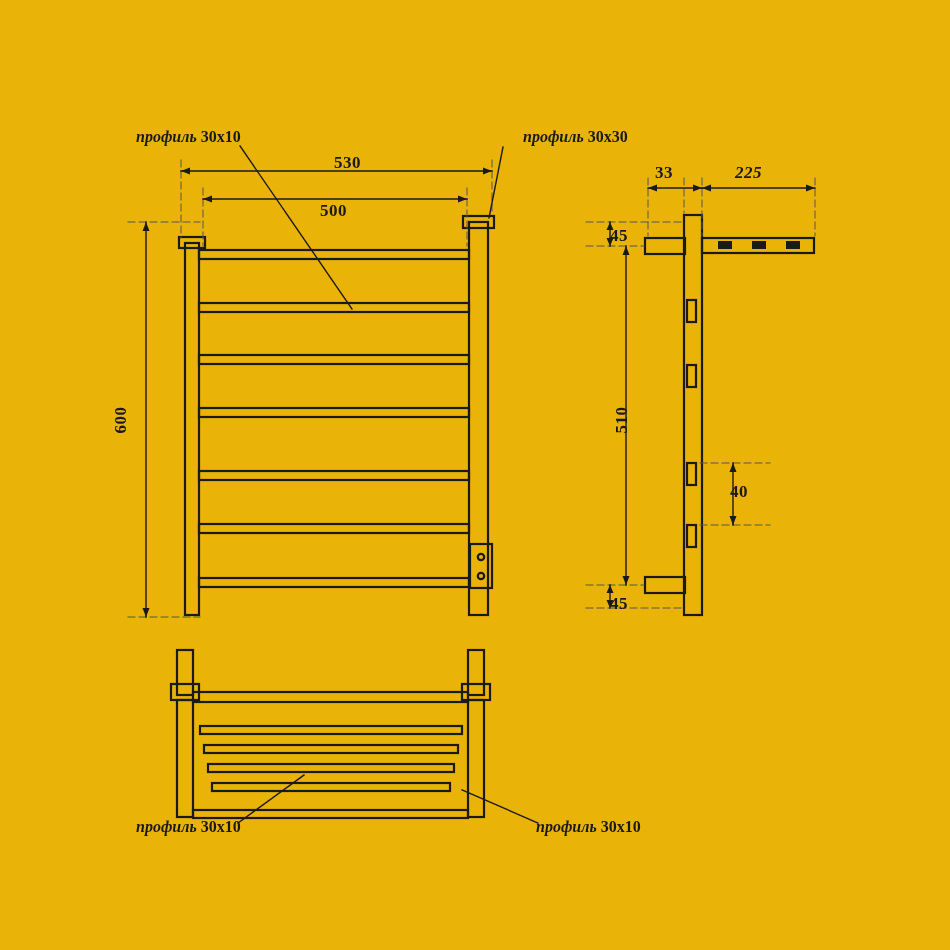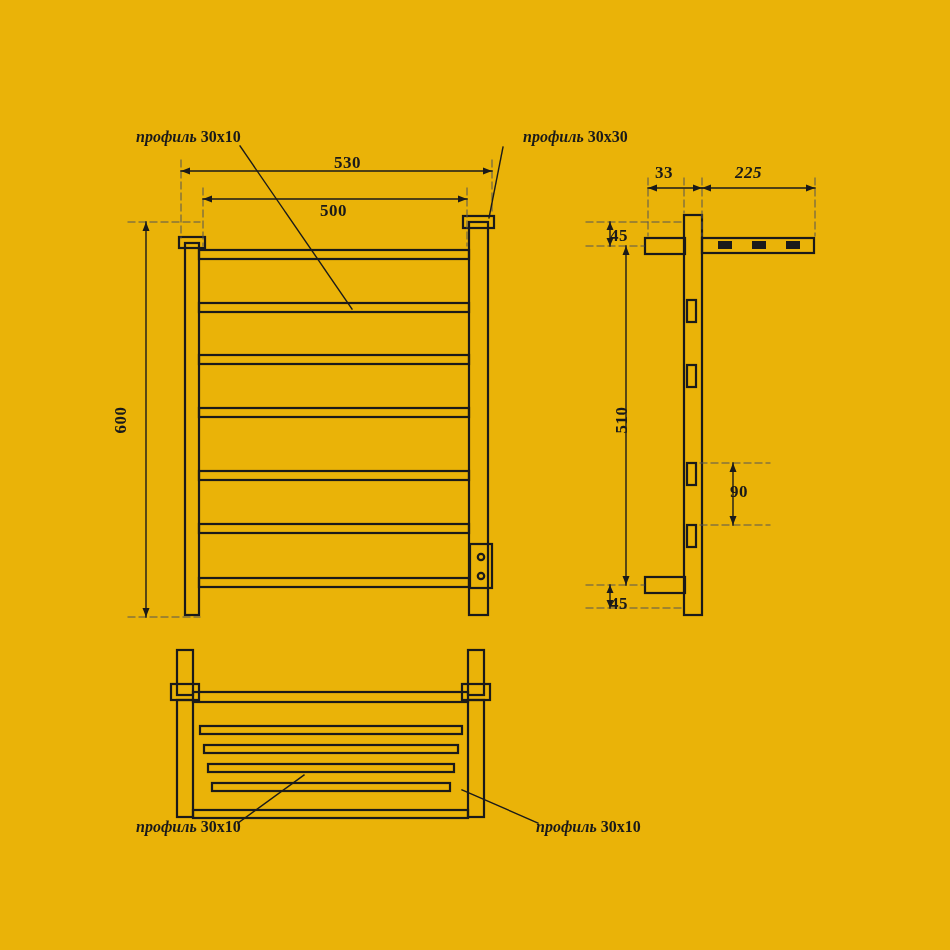--- a/index.html
+++ b/index.html
@@ -214,21 +214,21 @@
   <div class="lbl dim" style="left:655px; top:163px;">33</div>
 
   <div class="lbl dim" style="left:735px; top:163px;font-style:italic;">225</div>
 
   <div class="lbl dim" style="left:610px; top:226px;">45</div>
 
   <div class="lbl dim-v" style="left:608px; top:410px; transform:rotate(-90deg);">510</div>
 
   <div class="lbl dim" style="left:610px; top:594px;">45</div>
 
-  <div class="lbl dim" style="left:730px; top:482px;">90</div>
+  <div class="lbl dim" style="left:730px; top:482px;">40</div>
 
   <div class="lbl callout" style="left:136px; top:818px;">
     <span>профиль</span>
     <span class="num">30x10</span>
   </div>
 
   <div class="lbl callout" style="left:536px; top:818px;">
     <span>профиль</span>
     <span class="num">30x10</span>
   </div>

